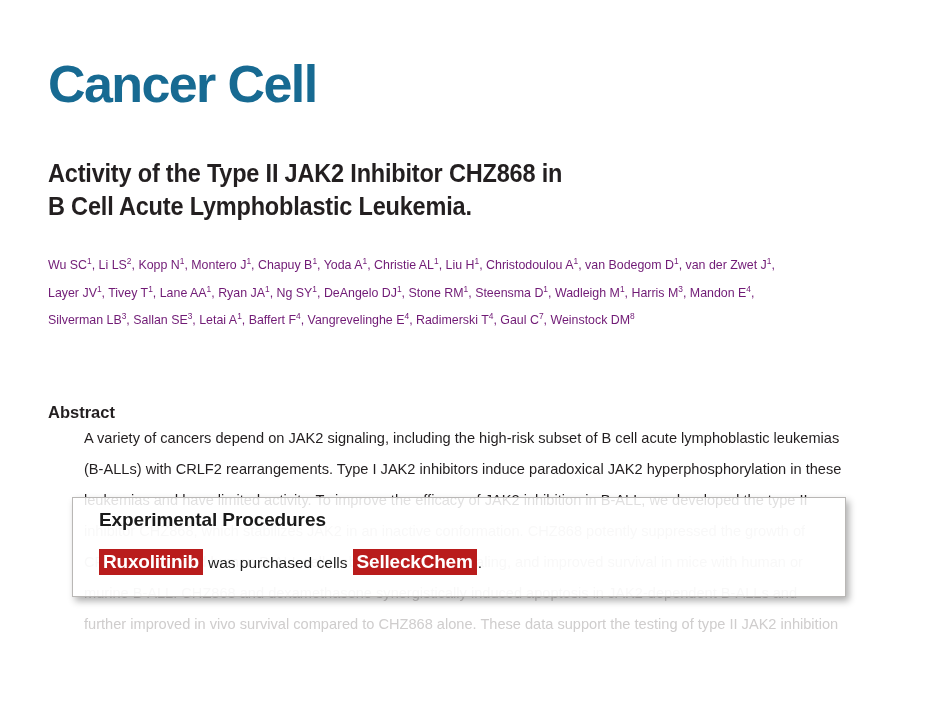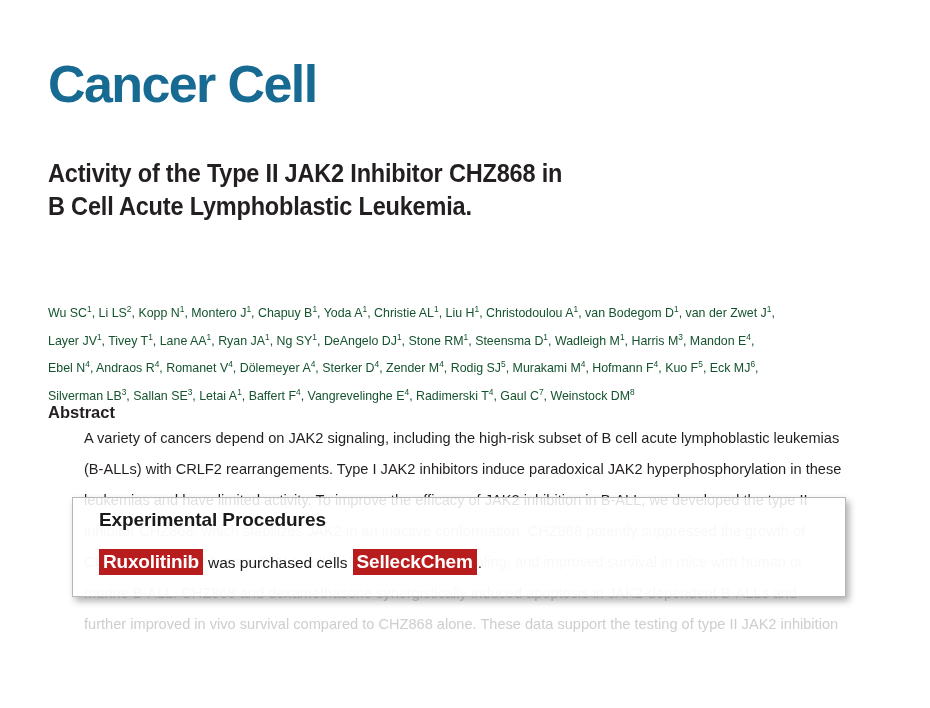--- a/index.html
+++ b/index.html
@@ -56,22 +56,21 @@
   .article-title .t-line { display: block; }
 
   
   .authors {
     position: absolute;
     left: 48px;
     top: 252px;
     width: 850px;
     font-size: 12.4px;
     line-height: 27.5px;
-    color: #14532d;
-    margin-top: 48px;
+    color: #701a75;
   }
   .authors .a-line { display: block; white-space: nowrap; }
   .authors sup {
     font-size: 8.4px;
     vertical-align: super;
     line-height: 0;
   }
 
   
   .abstract-heading {
@@ -149,21 +148,20 @@
   <div class="journal-logo">Cancer Cell</div>
 
   <h1 class="article-title">
     <span class="t-line">Activity of the Type II JAK2 Inhibitor CHZ868 in</span>
     <span class="t-line">B Cell Acute Lymphoblastic Leukemia.</span>
   </h1>
 
   <div class="authors">
     <span class="a-line sup-line">Wu SC<sup>1</sup>, Li LS<sup>2</sup>, Kopp N<sup>1</sup>, Montero J<sup>1</sup>, Chapuy B<sup>1</sup>, Yoda A<sup>1</sup>, Christie AL<sup>1</sup>, Liu H<sup>1</sup>, Christodoulou A<sup>1</sup>, van Bodegom D<sup>1</sup>, van der Zwet J<sup>1</sup>,</span>
     <span class="a-line sup-line">Layer JV<sup>1</sup>, Tivey T<sup>1</sup>, Lane AA<sup>1</sup>, Ryan JA<sup>1</sup>, Ng SY<sup>1</sup>, DeAngelo DJ<sup>1</sup>, Stone RM<sup>1</sup>, Steensma D<sup>1</sup>, Wadleigh M<sup>1</sup>, Harris M<sup>3</sup>, Mandon E<sup>4</sup>,</span>
-    <span class="a-line sup-line">Ebel N<sup>4</sup>, Andraos R<sup>4</sup>, Romanet V<sup>4</sup>, Dölemeyer A<sup>4</sup>, Sterker D<sup>4</sup>, Zender M<sup>4</sup>, Rodig SJ<sup>5</sup>, Murakami M<sup>4</sup>, Hofmann F<sup>4</sup>, Kuo F<sup>5</sup>, Eck MJ<sup>6</sup>,</span>
     <span class="a-line sup-line">Silverman LB<sup>3</sup>, Sallan SE<sup>3</sup>, Letai A<sup>1</sup>, Baffert F<sup>4</sup>, Vangrevelinghe E<sup>4</sup>, Radimerski T<sup>4</sup>, Gaul C<sup>7</sup>, Weinstock DM<sup>8</sup></span>
   </div>
 
   <h2 class="abstract-heading">Abstract</h2>
 
   <div class="abstract-body">
     <span class="ab-line">A variety of cancers depend on JAK2 signaling, including the high-risk subset of B cell acute lymphoblastic leukemias</span>
     <span class="ab-line">(B-ALLs) with CRLF2 rearrangements. Type I JAK2 inhibitors induce paradoxical JAK2 hyperphosphorylation in these</span>
     <span class="ab-line">leukemias and have limited activity. To improve the efficacy of JAK2 inhibition in B-ALL, we developed the type II</span>
     <span class="ab-line covered">inhibitor CHZ868, which stabilizes JAK2 in an inactive conformation. CHZ868 potently suppressed the growth of</span>

